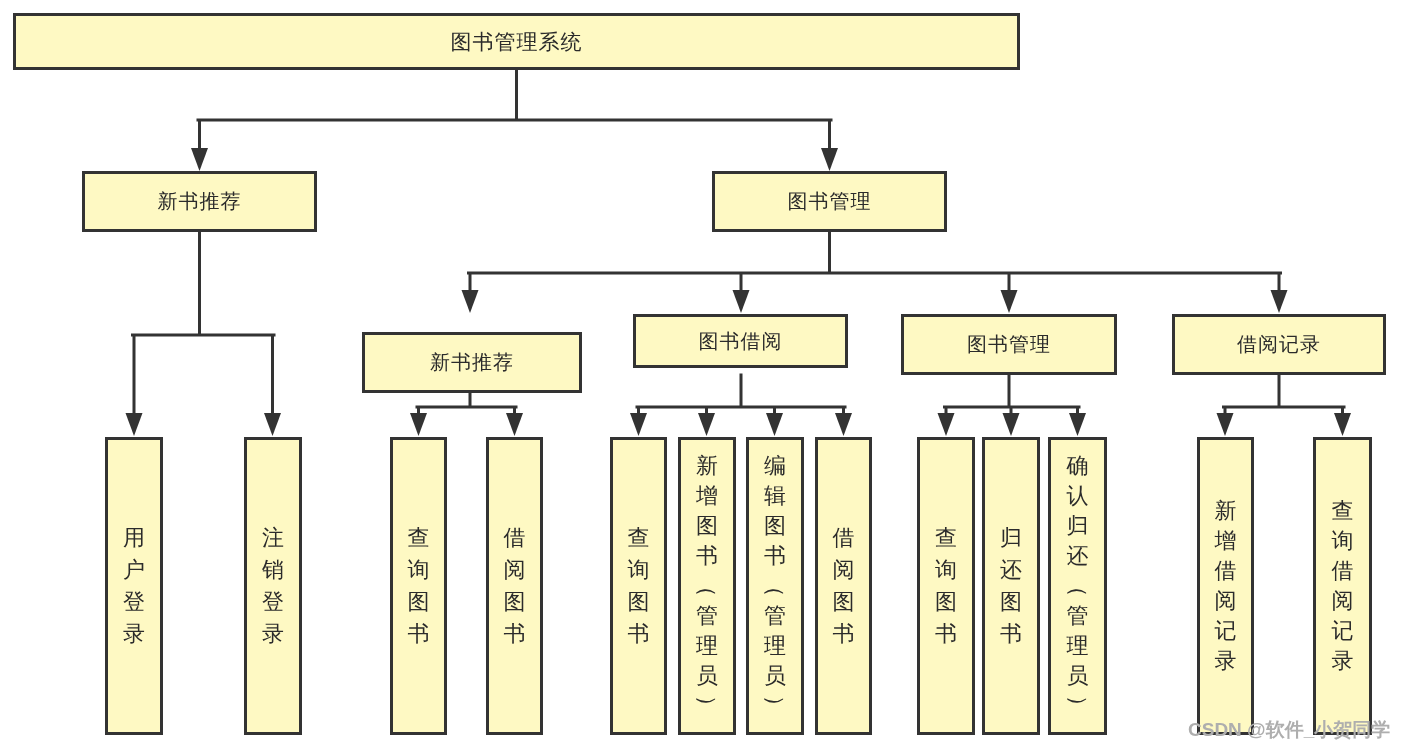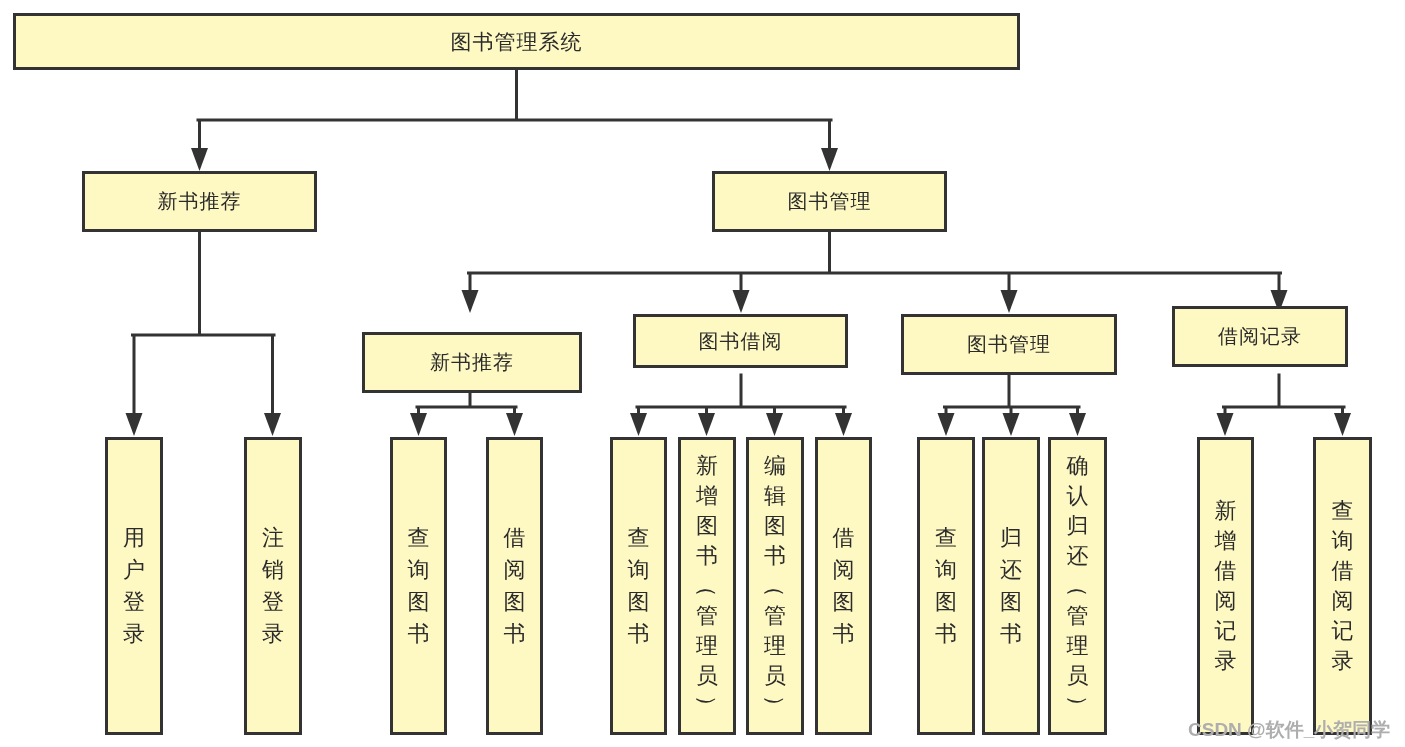--- a/index.html
+++ b/index.html
@@ -116,21 +116,21 @@
 
   <div class="node" style="left:362px;top:332px;width:220px;height:61px">
     <span class="hlabel">新书推荐</span>
   </div>
   <div class="node" style="left:633px;top:314px;width:215px;height:54px">
     <span class="hlabel">图书借阅</span>
   </div>
   <div class="node" style="left:901px;top:314px;width:216px;height:61px">
     <span class="hlabel">图书管理</span>
   </div>
-  <div class="node" style="left:1172px;top:306px;width:176px;height:61px">
+  <div class="node" style="left:1172px;top:314px;width:214px;height:61px">
     <span class="hlabel">借阅记录</span>
   </div>
 
   <div class="node leaf" style="left:105px;top:437px;width:58px;height:298px">
     <span class="vtext">
         <div class="vcol">
           <span class="vchar">用</span>
           <span class="vchar">户</span>
           <span class="vchar">登</span>
           <span class="vchar">录</span>

